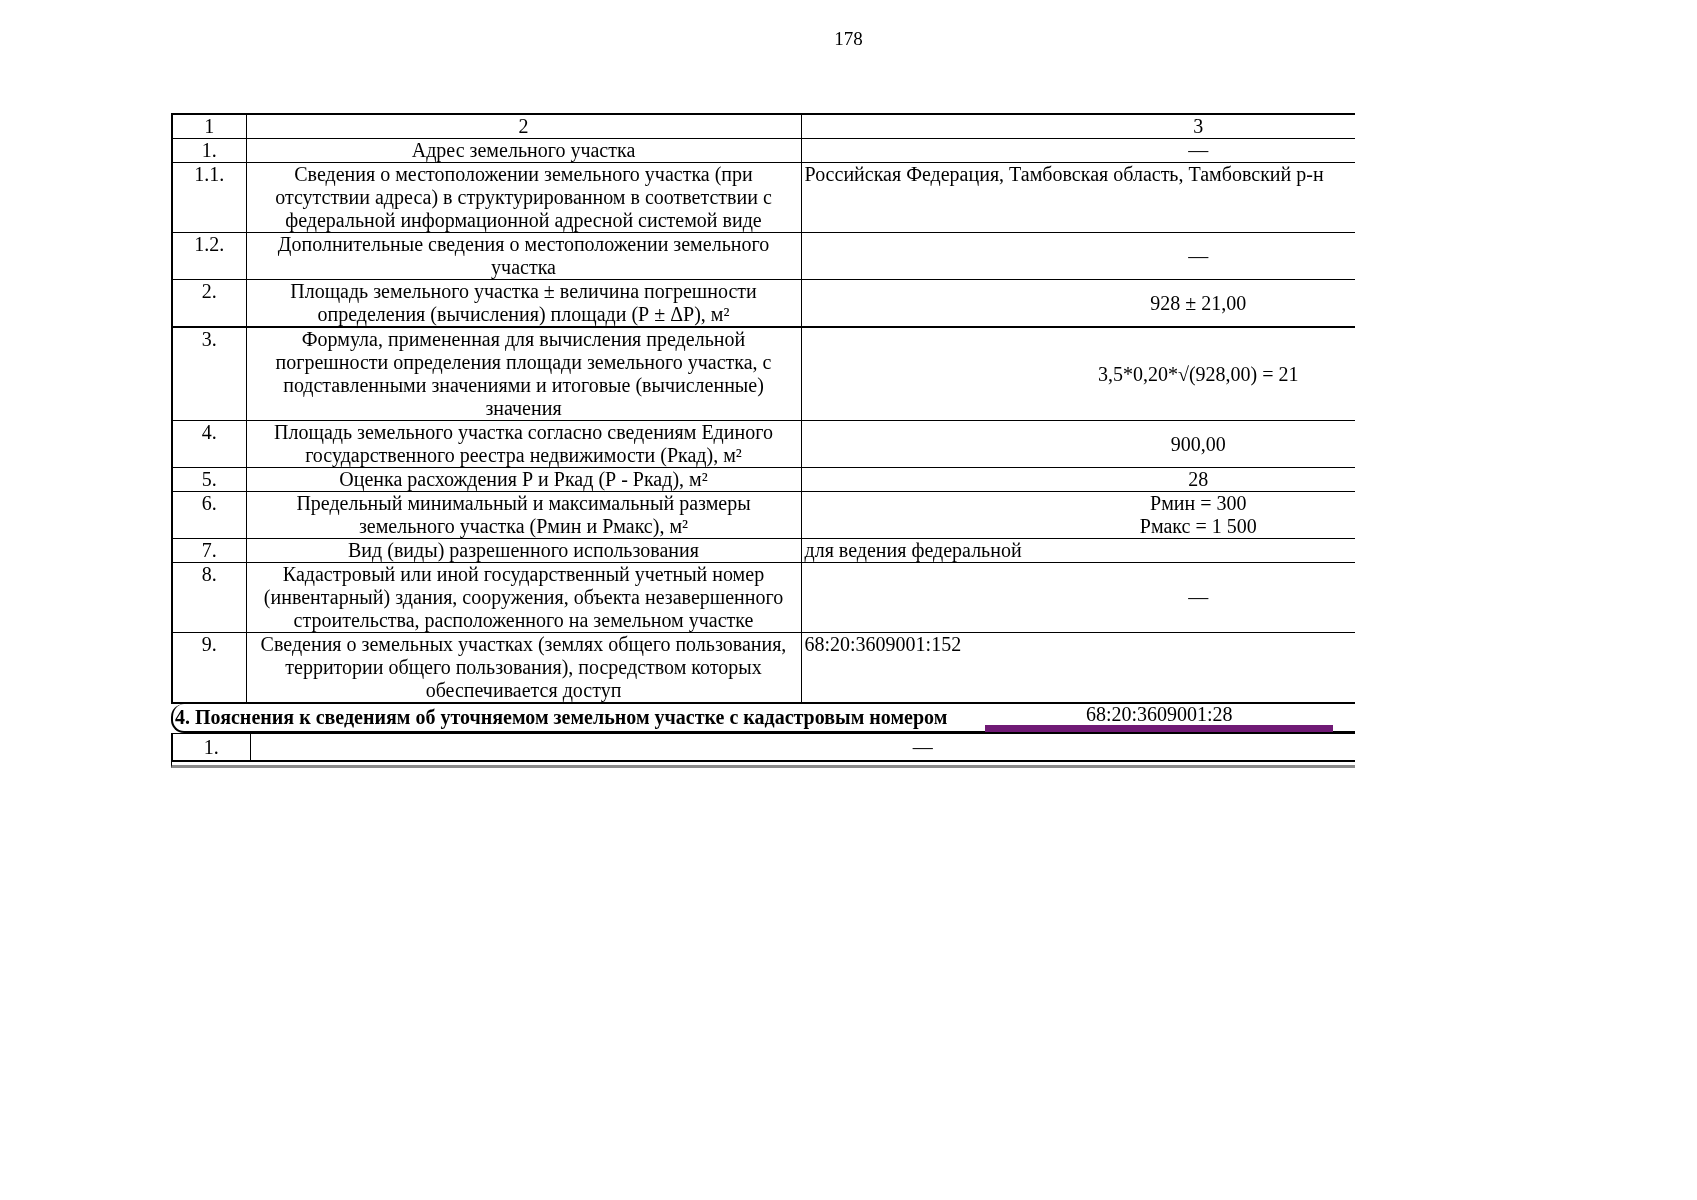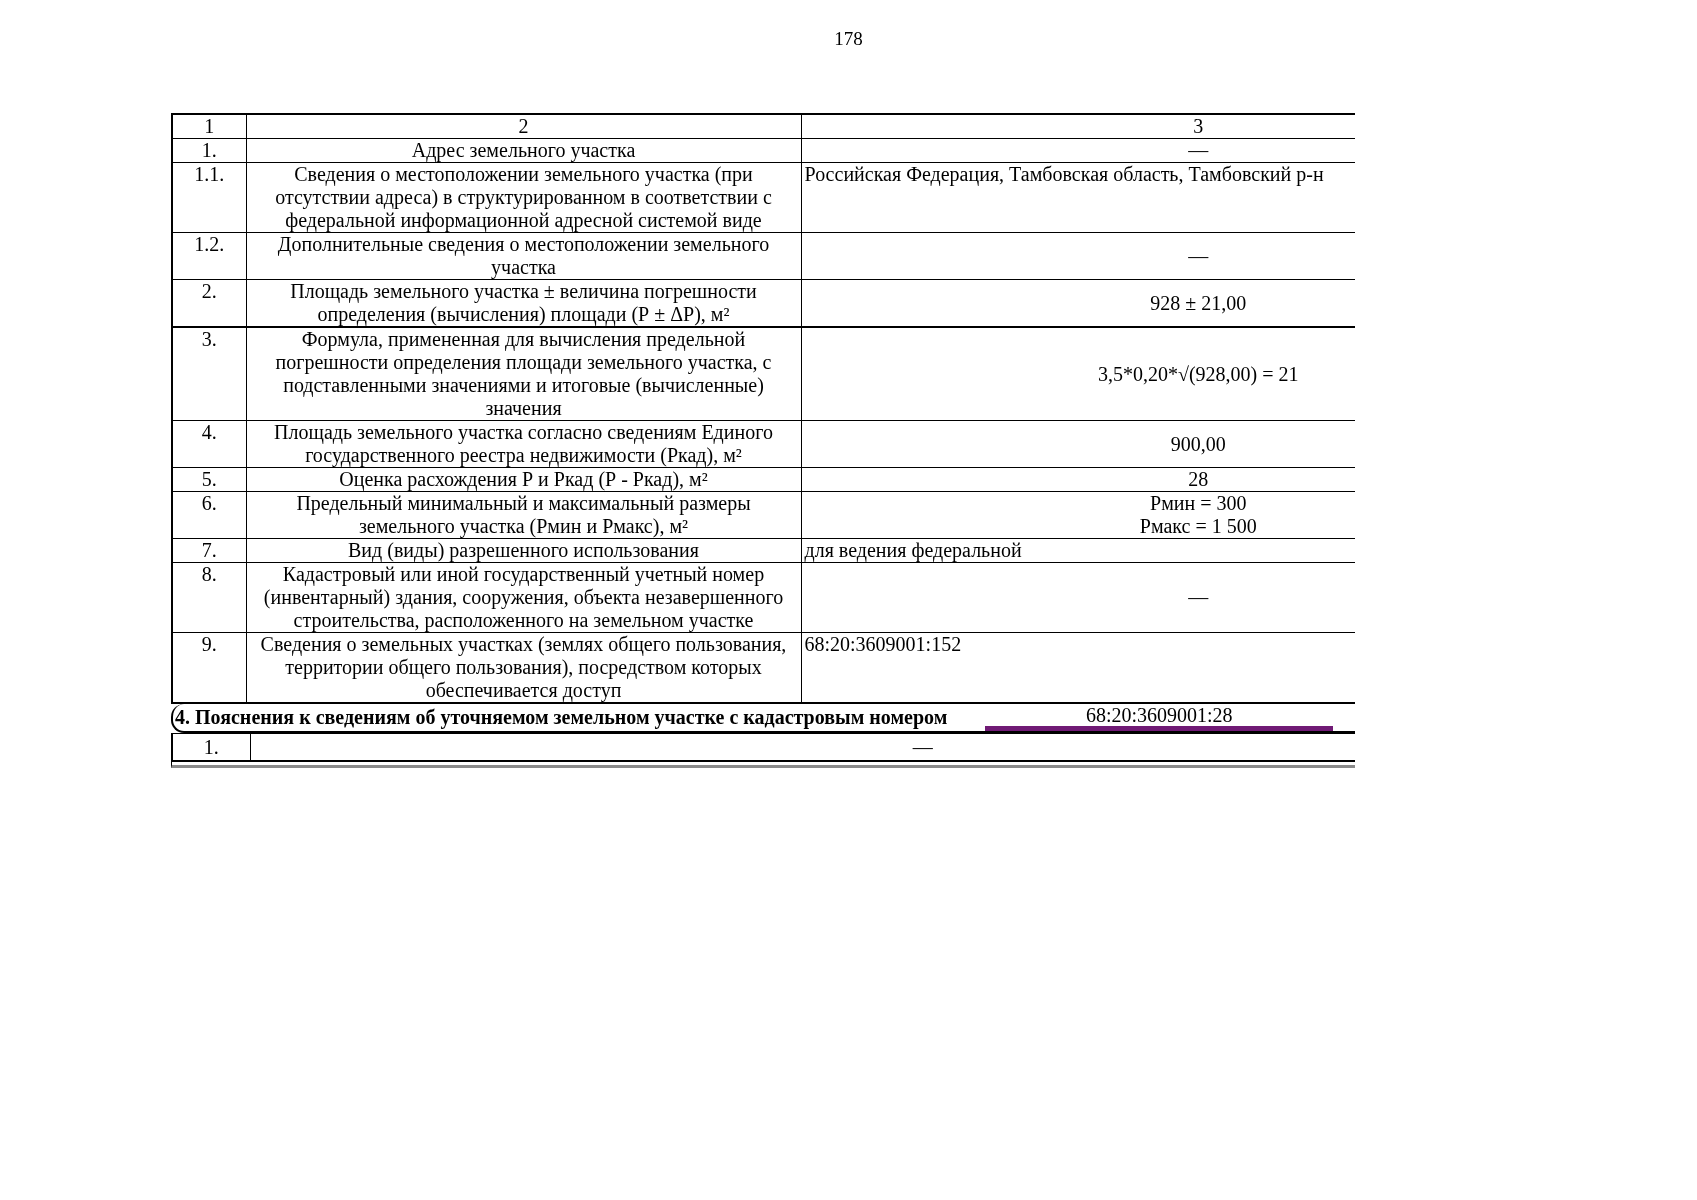--- a/index.html
+++ b/index.html
@@ -44,21 +44,21 @@
   .sec4-title-row {
     border-left: 2px solid #000; border-right: 2px solid #000;
     border-bottom: 2px solid #000;
     height: 27px;
     display: flex; align-items: center; border-radius: 13px;
   }
   .sec4-title { font-weight: bold; font-size: 20px; padding-left: 2px; white-space: nowrap; }
   .cad-num {
     display: inline-block; width: 348px; margin-left: 38px;
     text-align: center; font-size: 20px;
-    border-bottom: 5px solid #701a75;
+    border-bottom: 7px solid #701a75;
     line-height: 22px;
   }
   .sec4-colon { margin-left: 48px; font-size: 20px; }
 
   table.sec4 {
     border-collapse: collapse; width: 1424px; table-layout: fixed;
     border-left: 2px solid #000; border-right: 2px solid #000; border-bottom: 2px solid #000;
   }
   table.sec4 td {
     border: 1px solid #000; font-size: 20px; line-height: 23px; padding: 0 3px; height: 26px;

